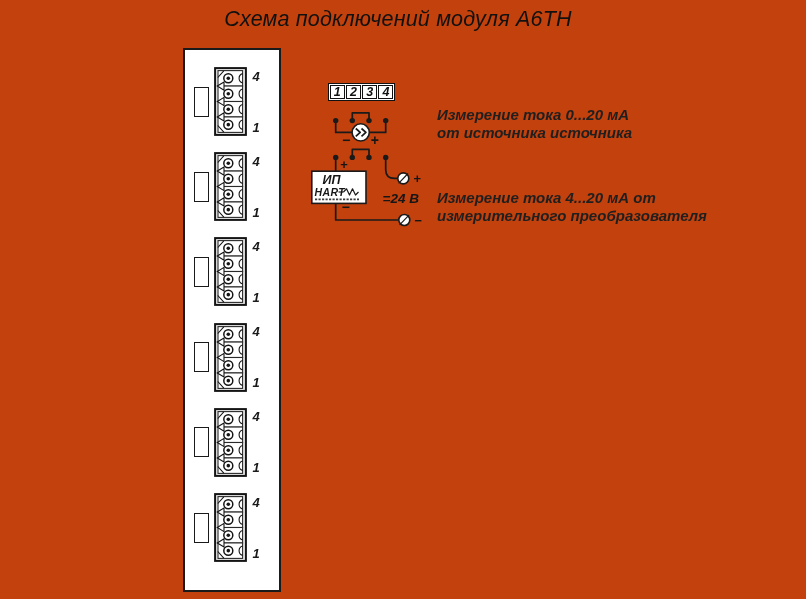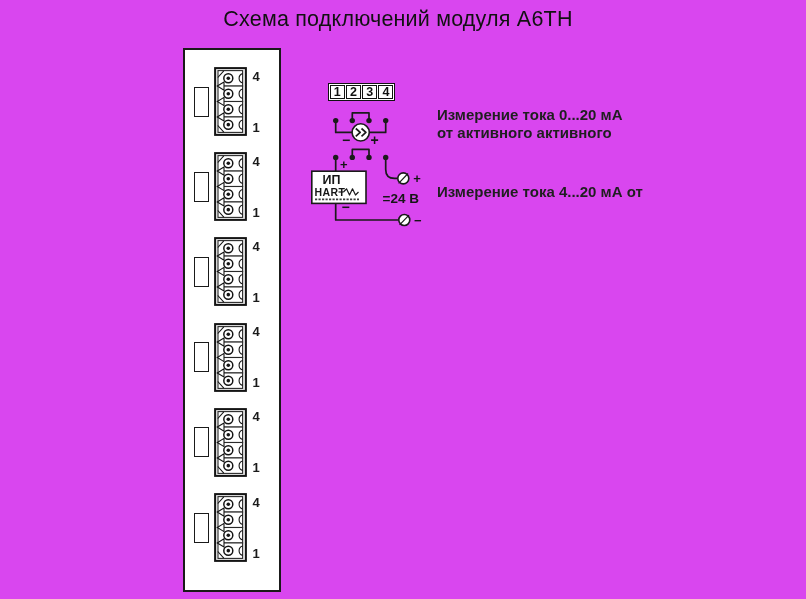--- a/index.html
+++ b/index.html
@@ -1,18 +1,18 @@
 <!DOCTYPE html>
 <html><head>
 <meta charset="utf-8">
 <style>
   html,body{margin:0;padding:0;background:#fff;}
   #stage{
-    position:relative;width:806px;height:599px;background:#d946ef;overflow:hidden;
-    font-family:"Liberation Sans",sans-serif;color:#1a1a1a;
+    position:relative;width:806px;height:599px;background:#c2410c;overflow:hidden;
+    font-family:"Liberation Sans",sans-serif;color:#1a1a1a;font-style:italic;
   }
   .title{
     position:absolute;left:0;top:7px;width:796px;text-align:center;
     font-size:21.5px;font-weight:400;color:#111;letter-spacing:0.2px;
   }
   .frame{
     position:absolute;left:183px;top:48px;width:98px;height:544px;
     border:2px solid #1a1a1a;box-sizing:border-box;background:#fff;
   }
   .clip{
@@ -112,25 +112,26 @@
       <text x="382.5" y="203" font-size="13.5">=24 В</text>
 
       <circle class="sym" cx="404.3" cy="220" r="5.5"></circle>
       <path class="thin" d="M399.6 224.9 L409 215.1"></path>
       <text x="417.8" y="224.5" font-size="13" text-anchor="middle">−</text>
     </g>
   </svg>
 
   <div class="desc" style="top:106px;">
     <div>Измерение тока 0...20 мА</div>
-    <div>от активного активного</div>
-  </div>
-
-  <div class="desc" style="top:183px;">
+    <div>от источника источника</div>
+  </div>
+
+  <div class="desc" style="top:189px;">
     <div>Измерение тока 4...20 мА от</div>
+    <div>измерительного преобразователя</div>
   </div>
 
 <div class="clip" style="top: 86.5px;"></div>
     <div class="conn" style="top: 67px;"><svg width="33" height="69" viewBox="0 0 33 69">
         <rect class="body" x="1.1" y="1.1" width="30.8" height="66.8"></rect>
         <rect class="cell" x="4" y="3.6" width="24.6" height="15.45"></rect>
         <path class="ln" d="M28.6 6.62 A4.9 4.9 0 0 0 28.6 16.02"></path>
         <circle class="screw" cx="14.3" cy="11.32" r="4.5"></circle>
         <circle class="dotf" cx="14.3" cy="11.32" r="1.8"></circle>
         <rect class="cell" x="4" y="19.05" width="24.6" height="15.45"></rect>

